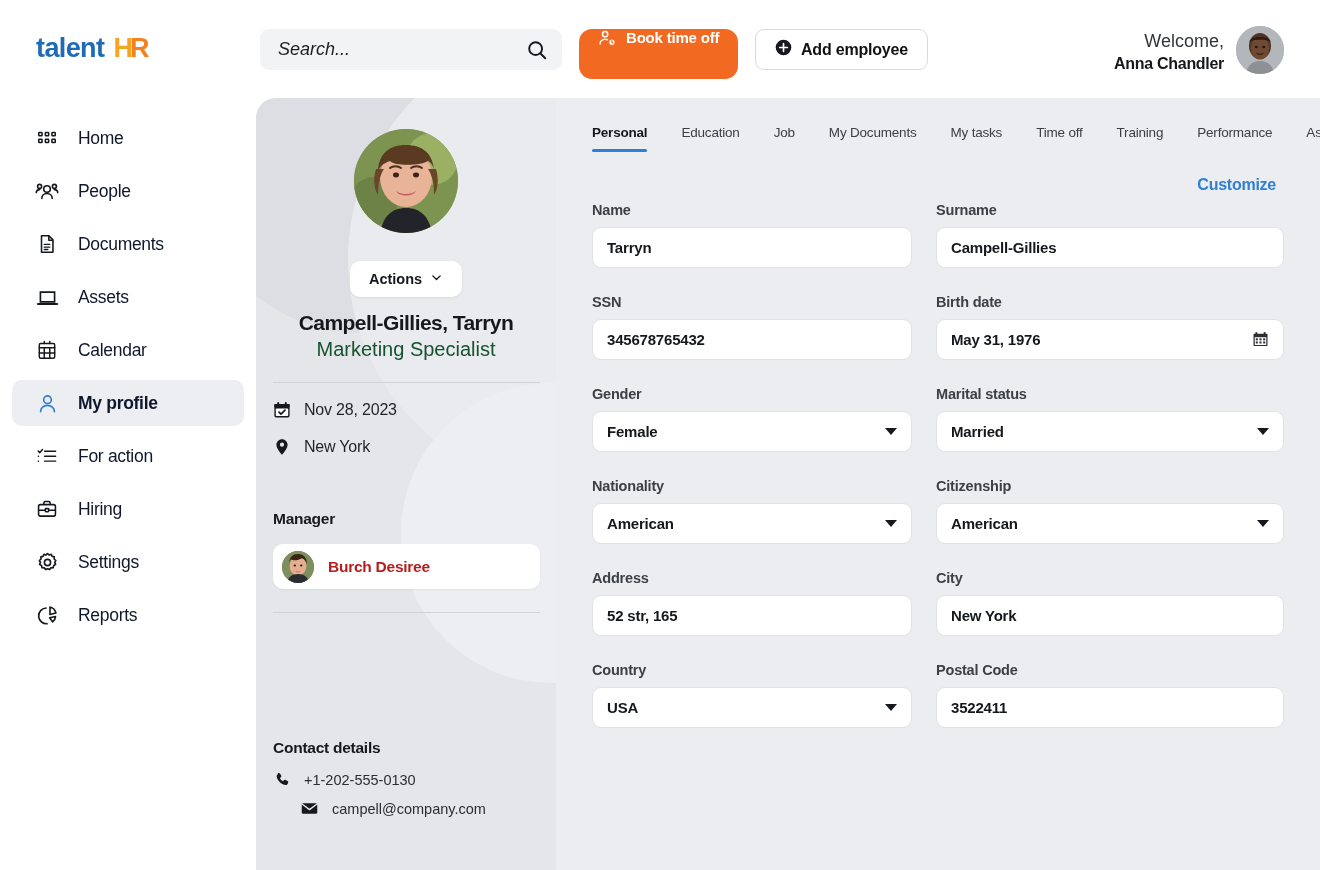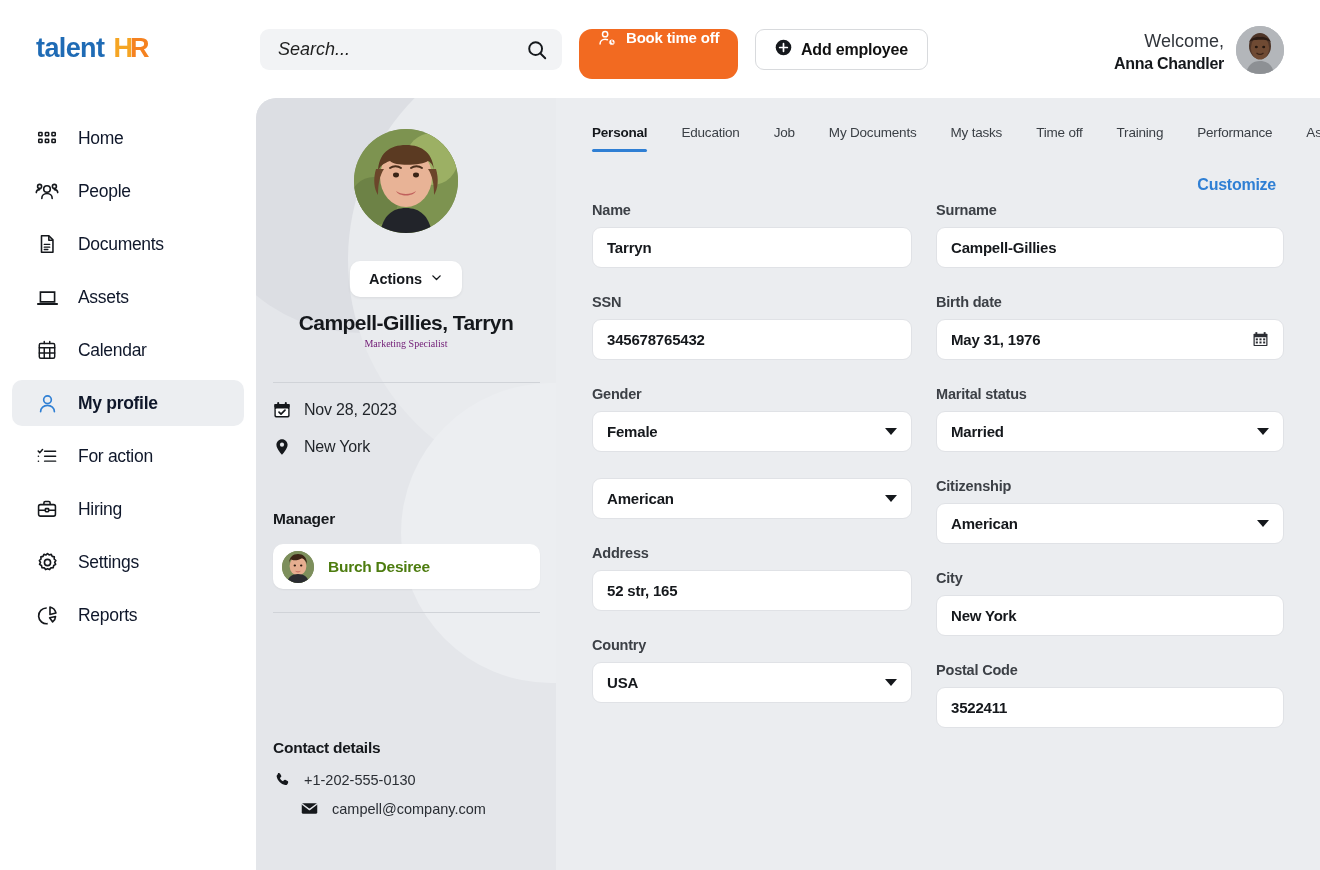--- a/index.html
+++ b/index.html
@@ -114,21 +114,21 @@
     font-size: 14.5px; font-weight: 700; color: #15181c;
     cursor: pointer; box-shadow: 0 1px 3px rgba(0,0,0,0.07);
   }
   .emp-name {
     position: absolute; left: 0; top: 213px; width: 300px;
     text-align: center; font-size: 21px; font-weight: 700;
     color: #15181c; letter-spacing: -0.55px;
   }
   .emp-role {
     position: absolute; left: 0; top: 240px; width: 300px;
-    text-align: center; font-size: 10px; color: #701a75; font-family: Liberation Serif, serif;
+    text-align: center; font-size: 20px; color: #14532d;
   }
   .hr-line { position: absolute; left: 17px; width: 267px; height: 1px; background: #d0d3d8; }
   .hr-1 { top: 284px; }
   .hr-2 { top: 514px; }
 
   .meta-row {
     position: absolute; left: 17px; display: flex; align-items: center; gap: 13px;
     font-size: 16px; color: #1f2328; letter-spacing: -0.2px;
   }
   .meta-date { top: 303px; }
@@ -144,21 +144,21 @@
   .contact-title { top: 641px; }
 
   .mgr-card {
     position: absolute; left: 17px; top: 446px;
     width: 267px; height: 45px; background: #fff; border-radius: 10px;
     display: flex; align-items: center; gap: 14px; padding-left: 9px;
     box-shadow: 0 1px 2px rgba(0,0,0,0.05);
   }
   .mgr-avatar { width: 32px; height: 32px; border-radius: 50%; overflow: hidden;
                 background: #8a9a6a; flex: none; }
-  .mgr-name { font-size: 15.5px; font-weight: 700; color: #4d7c0f; letter-spacing: -0.25px; }
+  .mgr-name { font-size: 15.5px; font-weight: 700; color: #b91c1c; letter-spacing: -0.25px; }
 
   .contact-row {
     position: absolute; left: 17px; display: flex; align-items: center; gap: 14px;
     font-size: 14.5px; color: #2a2e34;
   }
   .contact-phone { top: 673px; }
   .contact-mail  { top: 702px; padding-left: 28px; }
   .contact-row .c-icon { width: 17px; height: 17px; flex: none; display: flex;
                          align-items: center; justify-content: center; }
 
@@ -531,20 +531,21 @@
 
           <div class="field-group">
             <div class="field-label">Gender</div>
             <div class="field-box select">
               <span class="field-val">Female</span>
               <span class="caret"></span>
             </div>
           </div>
 
           <div class="field-group">
+            <div class="field-label">Nationality</div>
             <div class="field-box select">
               <span class="field-val">American</span>
               <span class="caret"></span>
             </div>
           </div>
 
           <div class="field-group">
             <div class="field-label">Address</div>
             <div class="field-box">
               <span class="field-val">52 str, 165</span>

